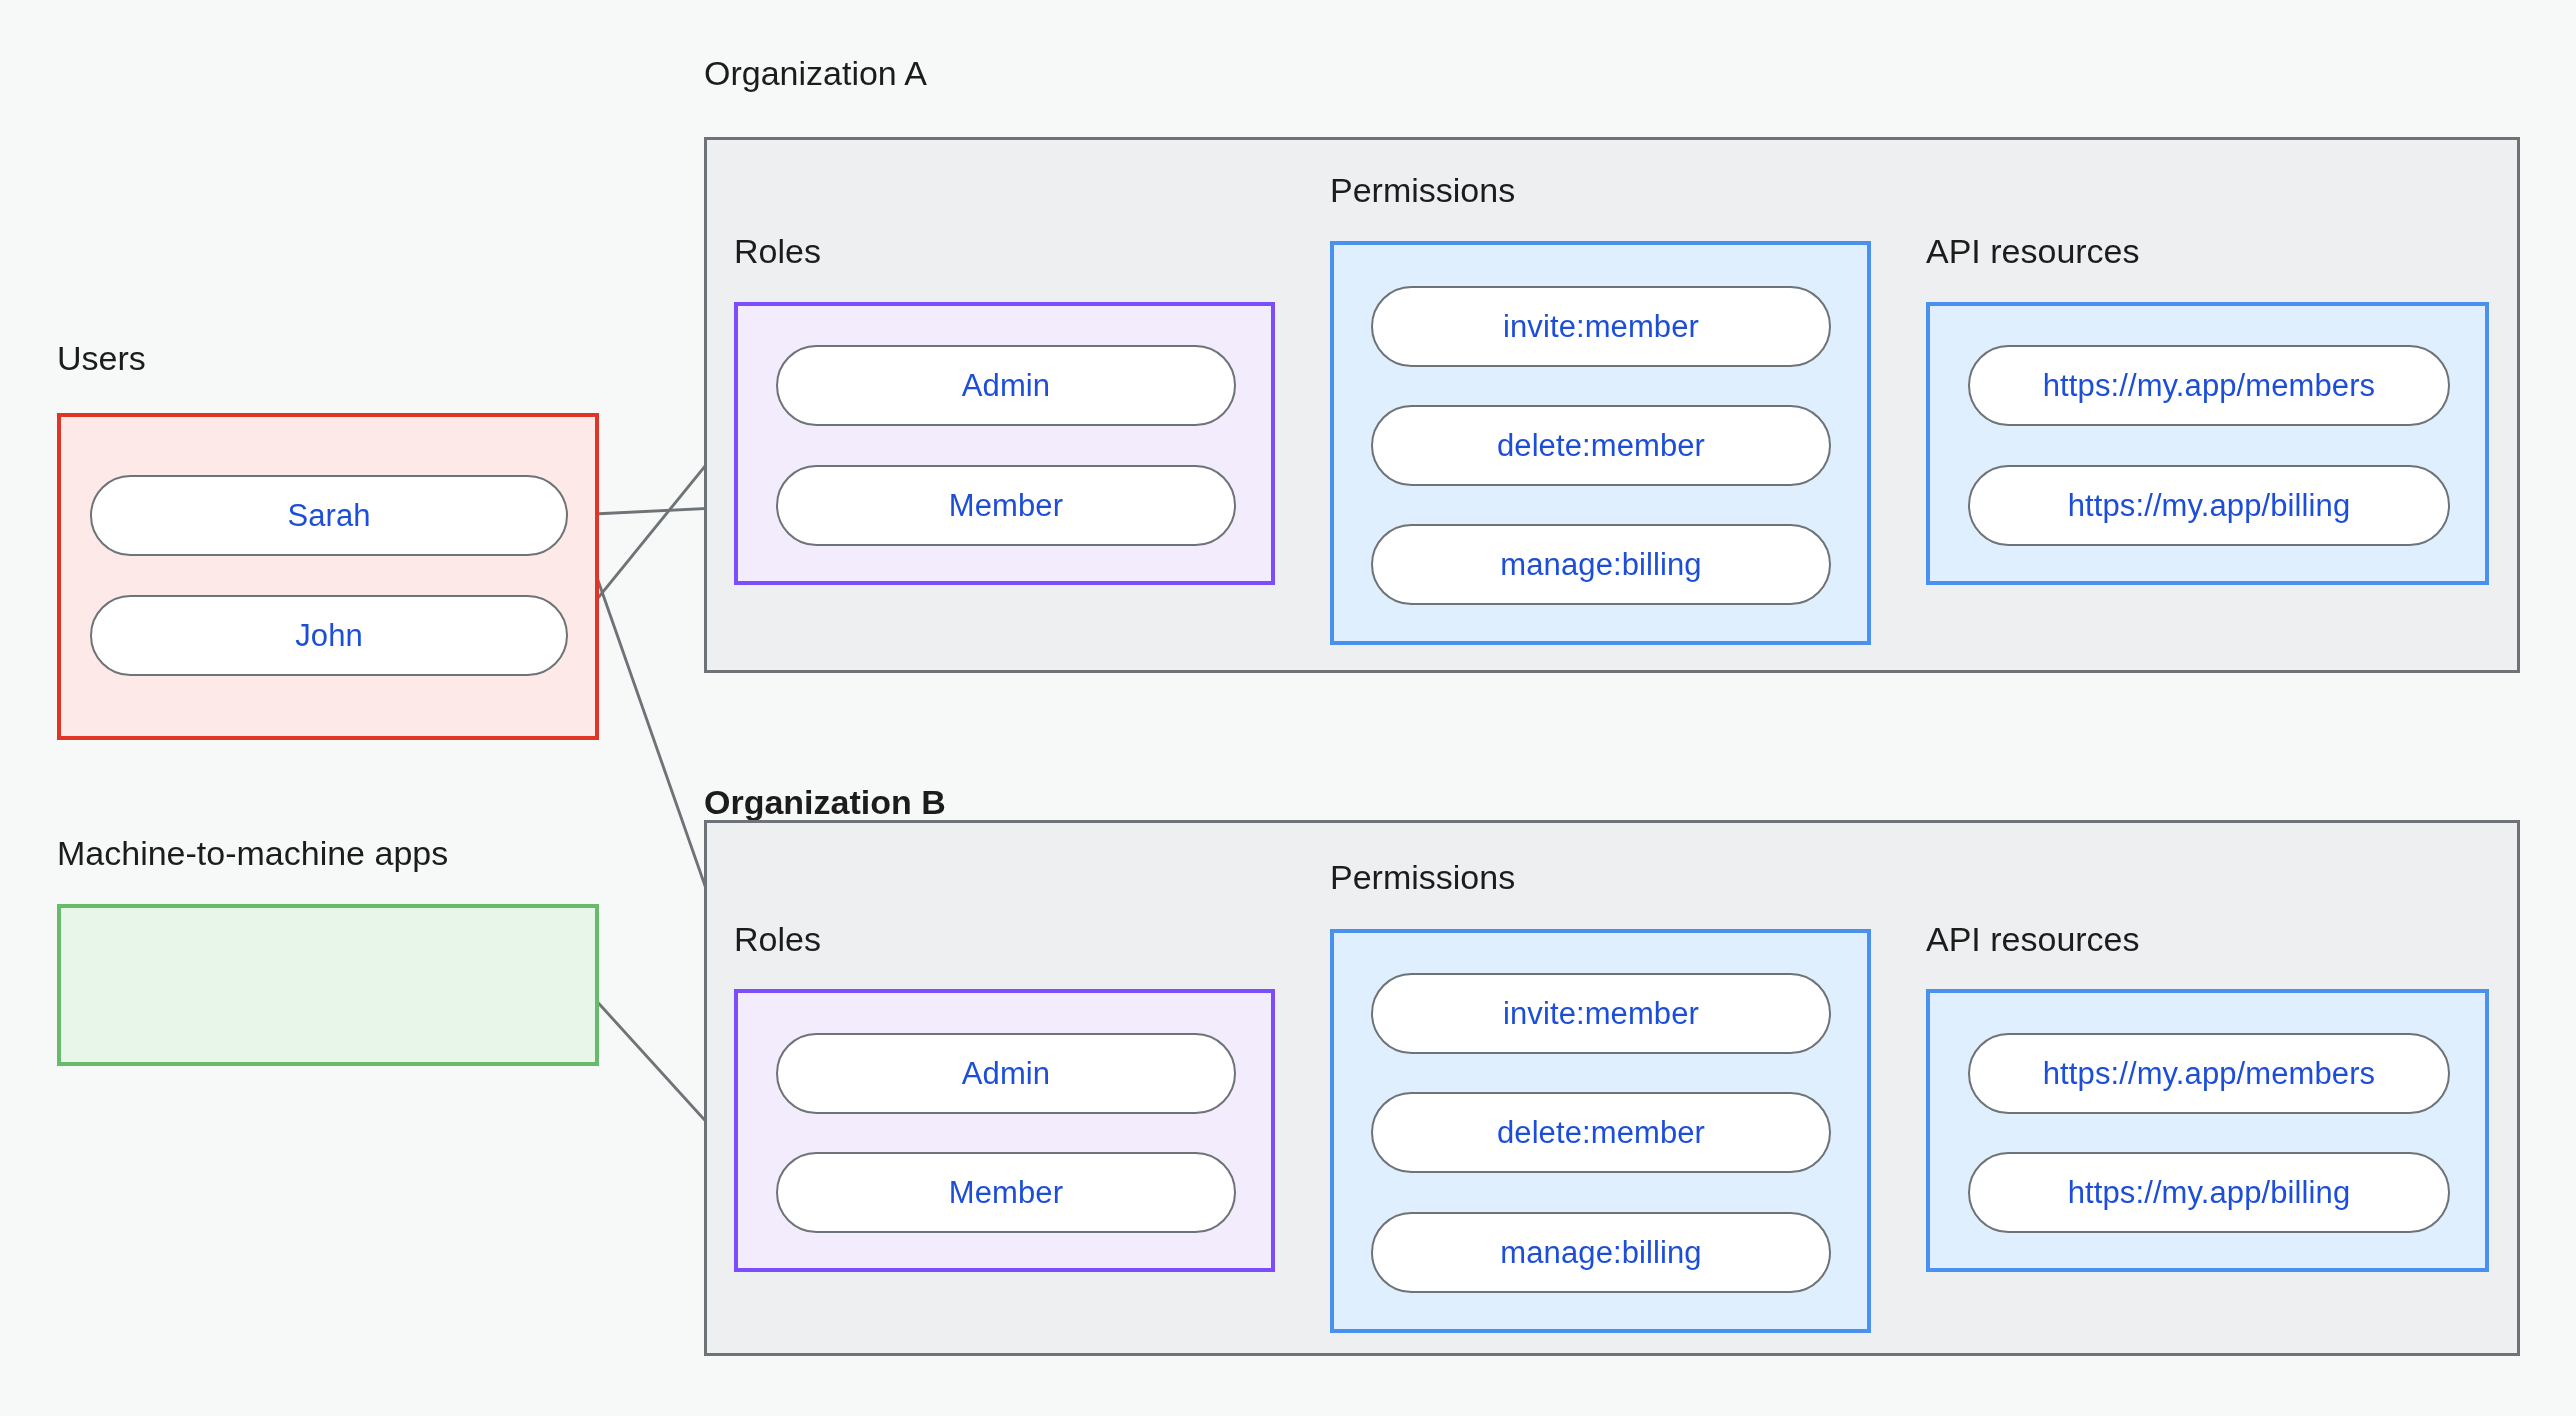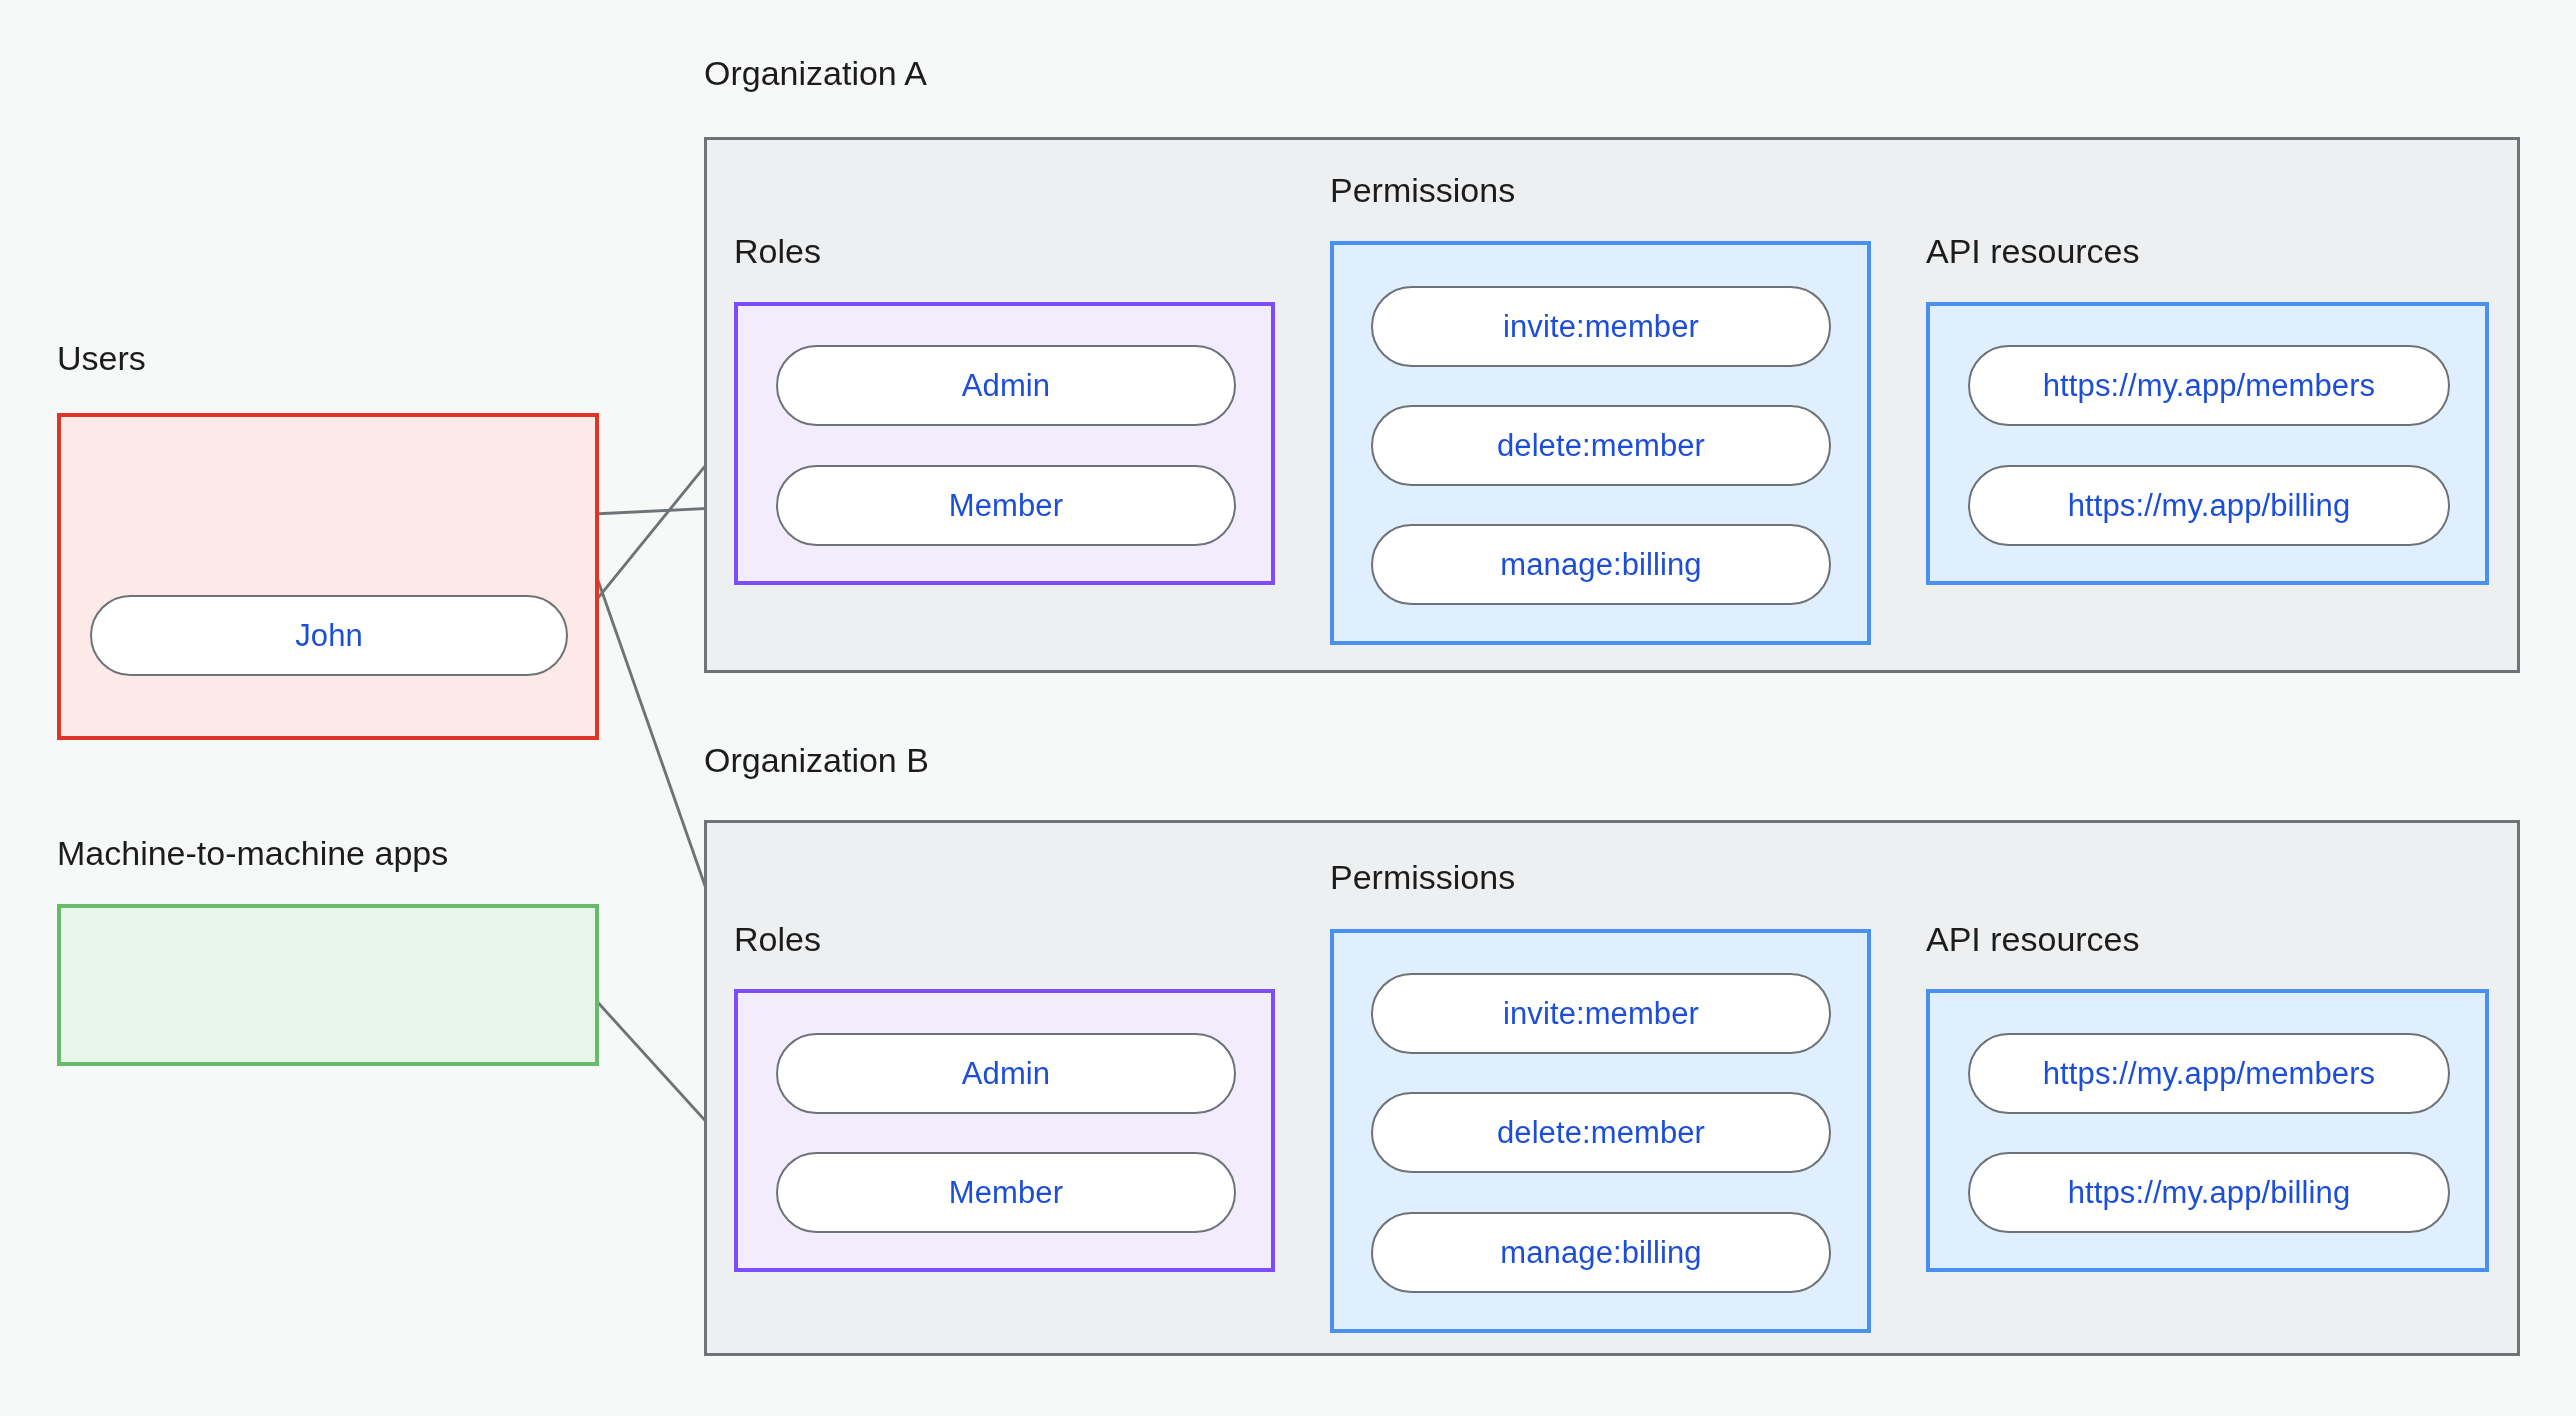--- a/index.html
+++ b/index.html
@@ -154,21 +154,21 @@
   <div class="group-box group-perms" style="left:1330px; top:241px; width:541px; height:404px;"></div>
   <div class="pill" style="left:1371px; top:286px; width:460px; height:81px;">invite:member</div>
   <div class="pill" style="left:1371px; top:405px; width:460px; height:81px;">delete:member</div>
   <div class="pill" style="left:1371px; top:524px; width:460px; height:81px;">manage:billing</div>
 
   <div class="caption" style="left:1926px; top:234px;">API resources</div>
   <div class="group-box group-api" style="left:1926px; top:302px; width:563px; height:283px;"></div>
   <div class="pill" style="left:1968px; top:345px; width:482px; height:81px;">https://my.app/members</div>
   <div class="pill" style="left:1968px; top:465px; width:482px; height:81px;">https://my.app/billing</div>
 
-  <div class="caption" style="left:704px; top:743px;">Organization B</div>
+  <div class="caption" style="left:704px; top:785px;font-weight:bold;">Organization B</div>
 
   <div class="org-box" style="left:704px; top:820px; width:1816px; height:536px;"></div>
 
   <div class="caption" style="left:734px; top:922px;">Roles</div>
   <div class="group-box group-roles" style="left:734px; top:989px; width:541px; height:283px;"></div>
   <div class="pill" style="left:776px; top:1033px; width:460px; height:81px;">Admin</div>
   <div class="pill" style="left:776px; top:1152px; width:460px; height:81px;">Member</div>
 
   <div class="caption" style="left:1330px; top:860px;">Permissions</div>
   <div class="group-box group-perms" style="left:1330px; top:929px; width:541px; height:404px;"></div>
@@ -176,19 +176,20 @@
   <div class="pill" style="left:1371px; top:1092px; width:460px; height:81px;">delete:member</div>
   <div class="pill" style="left:1371px; top:1212px; width:460px; height:81px;">manage:billing</div>
 
   <div class="caption" style="left:1926px; top:922px;">API resources</div>
   <div class="group-box group-api" style="left:1926px; top:989px; width:563px; height:283px;"></div>
   <div class="pill" style="left:1968px; top:1033px; width:482px; height:81px;">https://my.app/members</div>
   <div class="pill" style="left:1968px; top:1152px; width:482px; height:81px;">https://my.app/billing</div>
 
   <div class="caption" style="left:57px; top:341px;">Users</div>
   <div class="group-box group-users" style="left:57px; top:413px; width:542px; height:327px;"></div>
+  <div class="pill" style="left:90px; top:475px; width:478px; height:81px;">Sarah</div>
   <div class="pill" style="left:90px; top:595px; width:478px; height:81px;text-align:right;">John</div>
 
   <div class="caption" style="left:57px; top:836px;">Machine-to-machine apps</div>
   <div class="group-box group-m2m" style="left:57px; top:904px; width:542px; height:162px;"></div>
 
 </div>
 
 
 </body></html>

